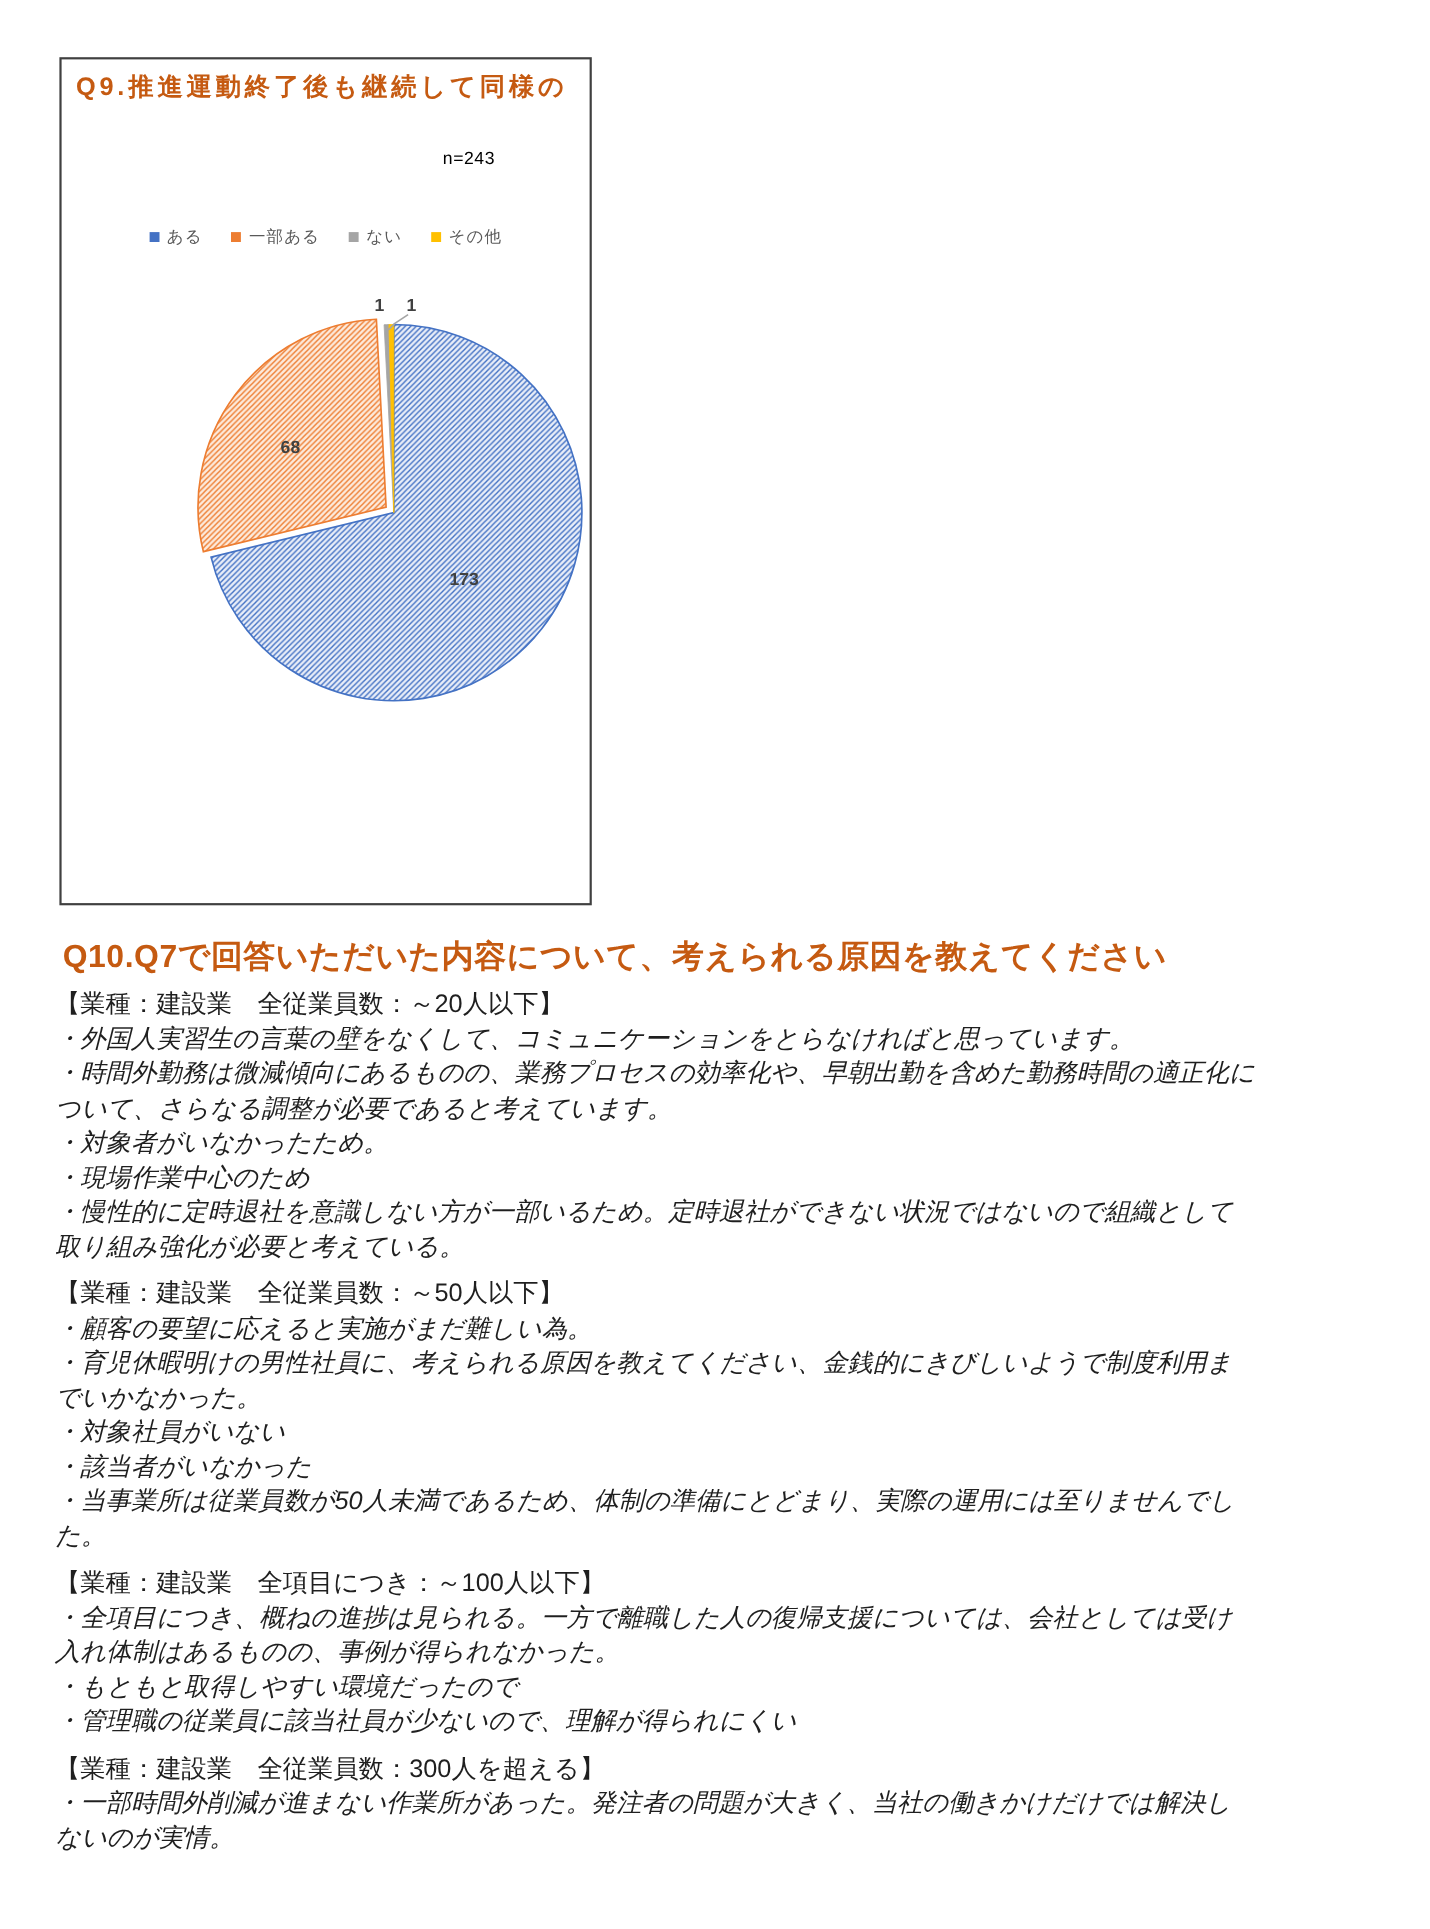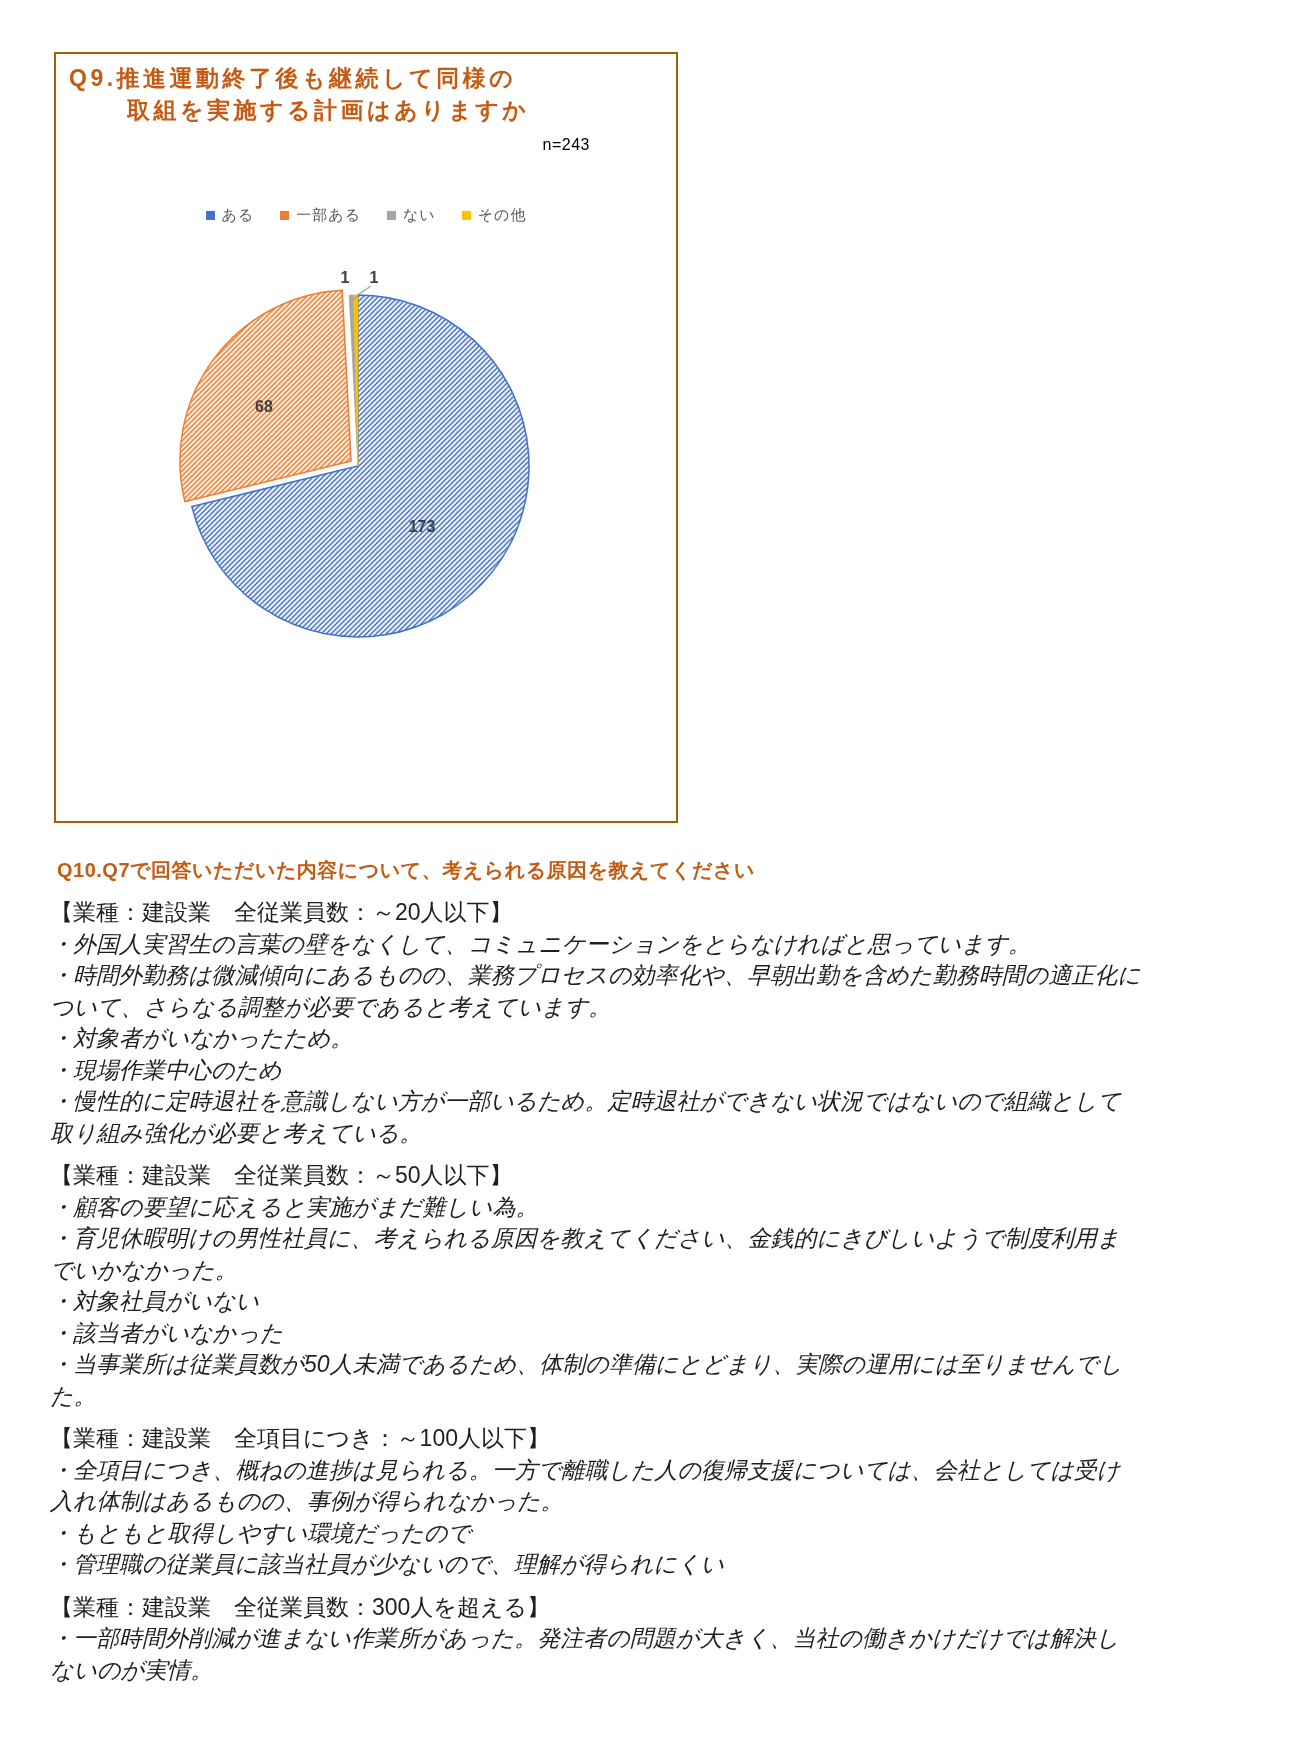--- a/index.html
+++ b/index.html
@@ -3,22 +3,22 @@
 <meta charset="utf-8">
 <style>
   html,body{margin:0;padding:0;background:#ffffff;}
   body{
     width:1300px;height:1754px;position:relative;overflow:hidden;
     font-family:"Liberation Sans","DejaVu Sans",sans-serif;
     color:#1f1f1f;
   }
   
   .chartbox{
-    position:absolute;left:54px;top:52px;width:624px;height:771px;
-    border:2px solid #a16207;box-sizing:border-box;background:#ffffff;
+    position:absolute;left:54px;top:52px;width:484px;height:771px;
+    border:2px solid #404040;box-sizing:border-box;background:#ffffff;
   }
   .chart-title{
     margin:8px 0 0 13px;
     color:#C55A11;font-weight:bold;font-size:23px;line-height:32px;
     letter-spacing:3.5px;white-space:nowrap;
   }
   .chart-title .line2{margin-left:58px;}
   .n-label{
     position:absolute;top:82px;right:86px;
     font-weight:normal;font-size:16px;color:#000000;letter-spacing:0.5px;
@@ -27,36 +27,35 @@
     position:absolute;top:152px;left:0;width:100%;
     display:flex;justify-content:center;align-items:flex-end;gap:26px;
   }
   .legend-item{display:flex;align-items:center;gap:7px;}
   .legend-swatch{width:9px;height:9px;display:inline-block;}
   .legend-label{font-size:15px;color:#595959;letter-spacing:1px;}
   .pie-svg{position:absolute;left:0;top:0;}
   
   .q10-heading{
     margin:32px 0 0 57px;
-    color:#C55A11;font-weight:bold;font-size:20px;line-height:31px;
+    color:#C55A11;font-weight:bold;font-size:29px;line-height:31px;
     letter-spacing:0.5px;
   }
   .q10-body{margin-left:50px;width:1092px;font-size:23px;line-height:31.5px;}
   .section{margin-top:11px;}
   .section-header{white-space:nowrap;}
   .bullet{text-align:left;font-style:italic;}
   .flow{position:absolute;left:0;top:823px;width:1300px;}
 </style>
 </head>
 <body>
 
 <div class="chartbox">
   <div class="chart-title">
     <div class="line1">Q9.推進運動終了後も継続して同様の</div>
-    <div class="line2">取組を実施する計画はありますか</div>
   </div>
   <div class="n-label">n=243</div>
 
   <div class="legend">
     <div class="legend-item">
       <span class="legend-swatch" style="background: rgb(68, 114, 196);"></span>
       <span class="legend-label">ある</span>
     </div>
     <div class="legend-item">
       <span class="legend-swatch" style="background: rgb(237, 125, 49);"></span>

